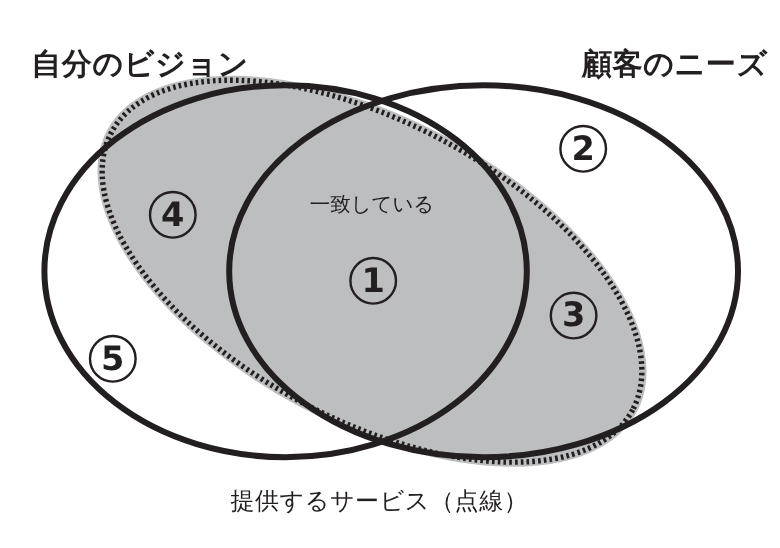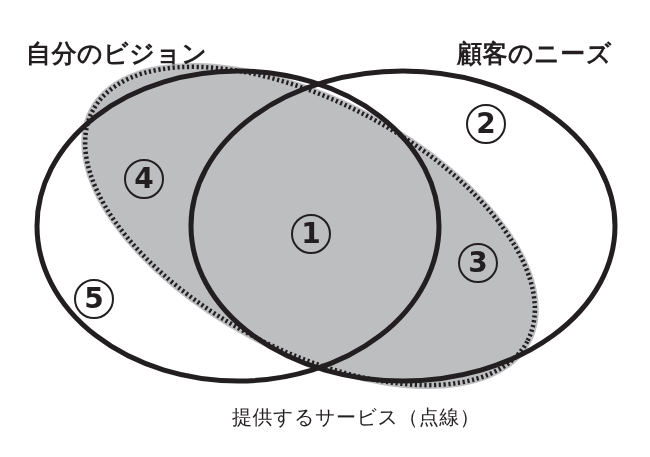--- a/index.html
+++ b/index.html
@@ -25,23 +25,24 @@
   <ellipse cx="310" cy="226" rx="250" ry="128" transform="rotate(28 310 226)" fill="#bcbec0" stroke="none"></ellipse>
 
   <ellipse cx="310" cy="226" rx="246" ry="124" transform="rotate(28 310 226)" fill="none" stroke="#231f20" stroke-width="4.5" stroke-dasharray="2.2 2.6"></ellipse>
 
   <ellipse cx="238" cy="226" rx="201" ry="155" fill="none" stroke="#231f20" stroke-width="5"></ellipse>
 
   <ellipse cx="403" cy="226" rx="212" ry="155" fill="none" stroke="#231f20" stroke-width="5"></ellipse>
 </svg>
 
 <div class="label" style="left:26px; top:37px;">自分のビジョン</div>
-<div class="label" style="left:457px; top:37px;">顧客のニーズ</div>
-<div class="label" style="left:192px; top:404px; font-weight:normal; font-size:20px;margin-left:40px;">提供するサービス（点線）</div>
+<div class="label" style="left:485px; top:37px;">顧客のニーズ</div>
+<div class="label" style="left:192px; top:404px; font-weight:normal; font-size:20px;">提供するサービス（点線）</div>
 
 <div class="center-text" style="left:245px; top:160px; width:130px;">
+  <div>一致している</div>
 </div>
 
 <div class="num" style="left:291px; top:214px;">1</div>
 <div class="num" style="left:466px; top:104px;">2</div>
 <div class="num" style="left:458px; top:243px;">3</div>
 <div class="num" style="left:124px; top:159px;">4</div>
 <div class="num" style="left:74px; top:279px;">5</div>
 
 </body></html>

